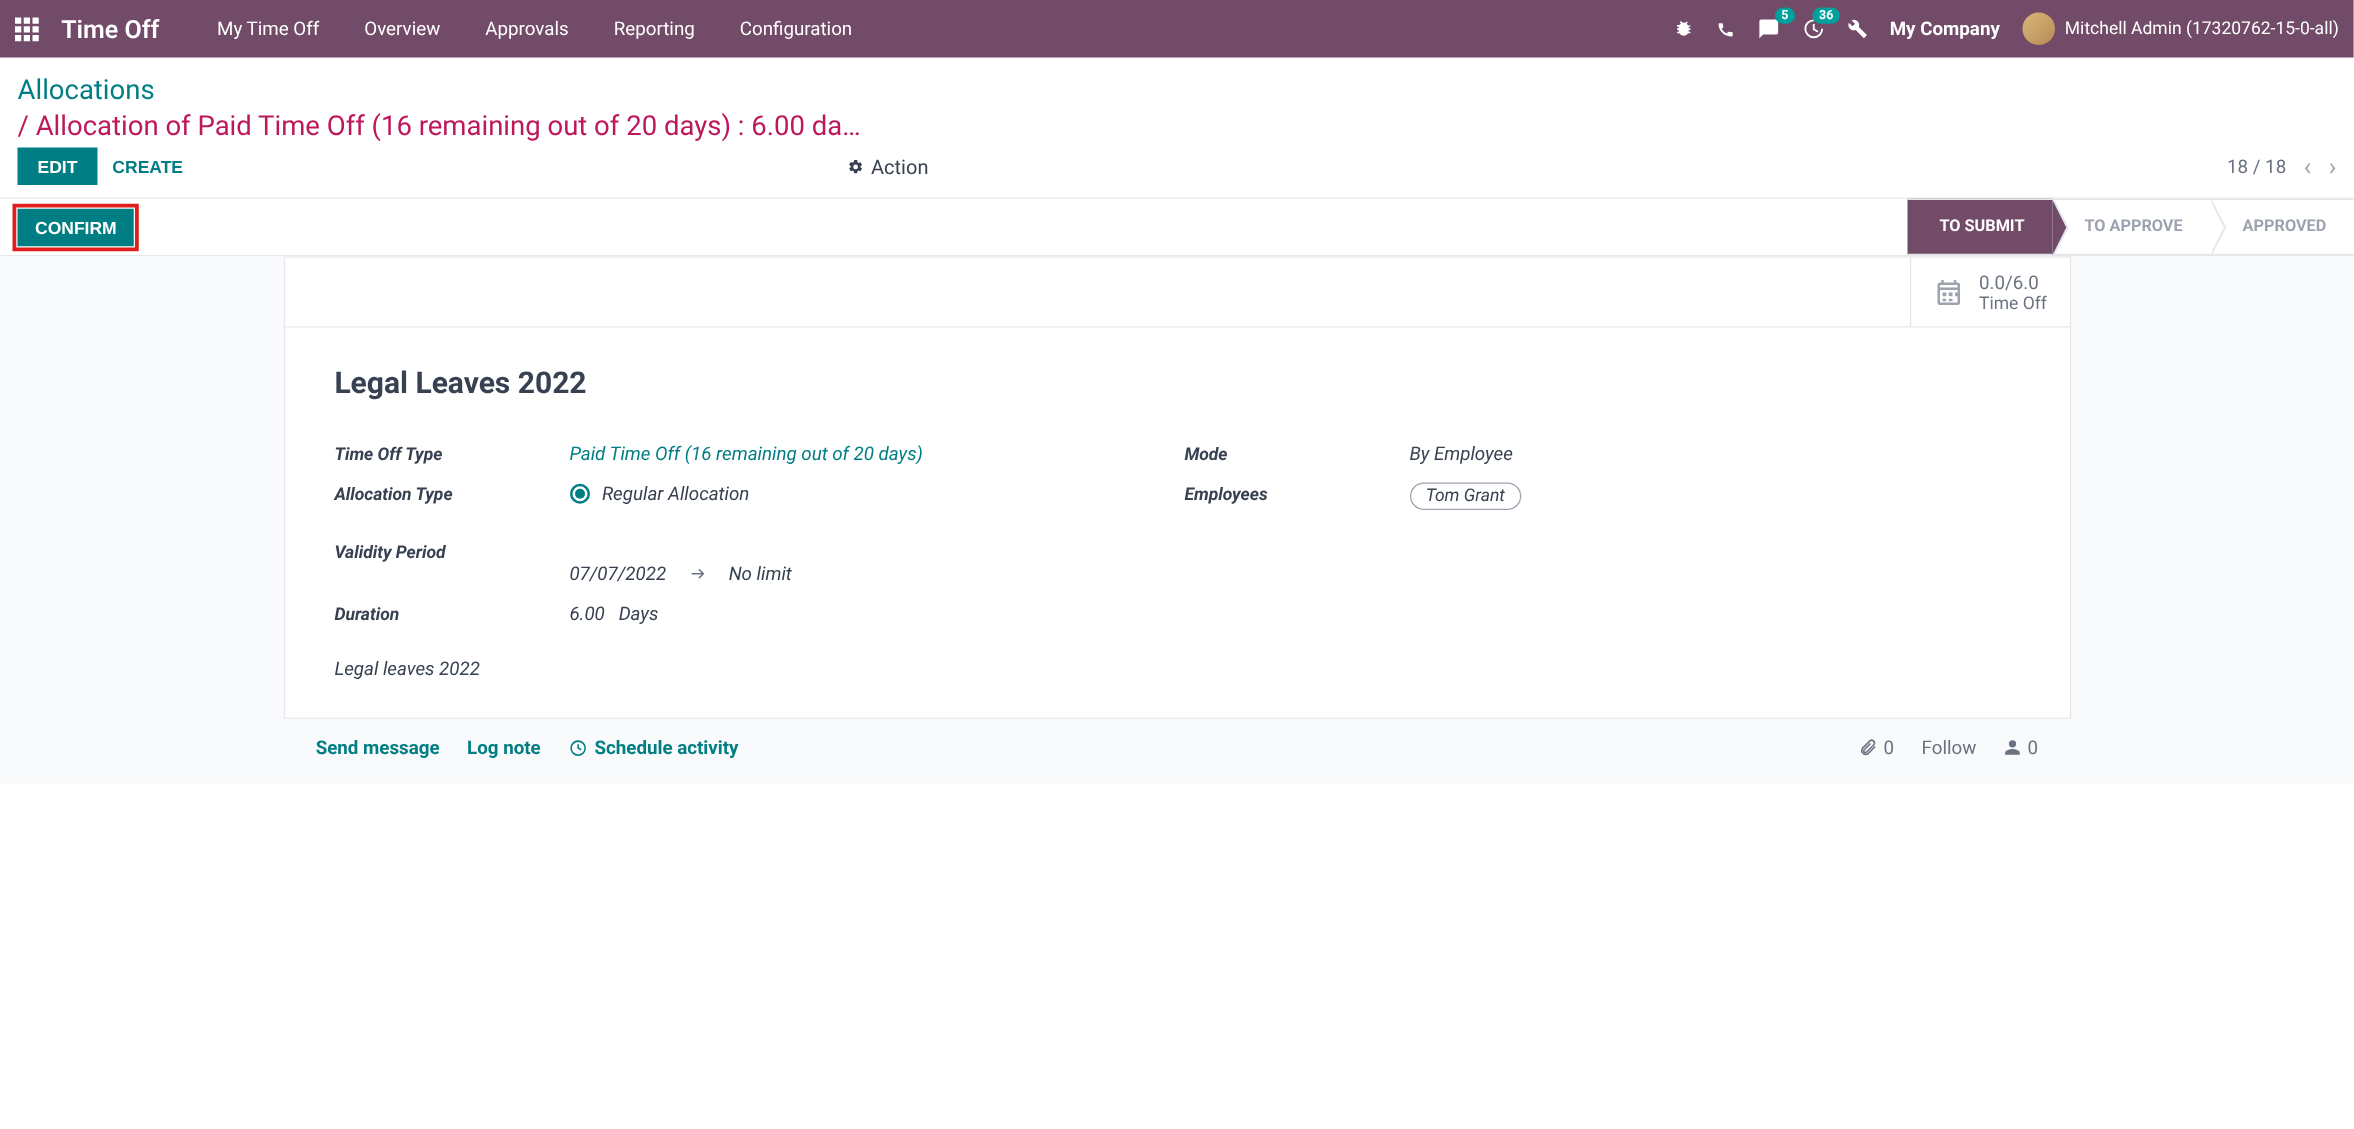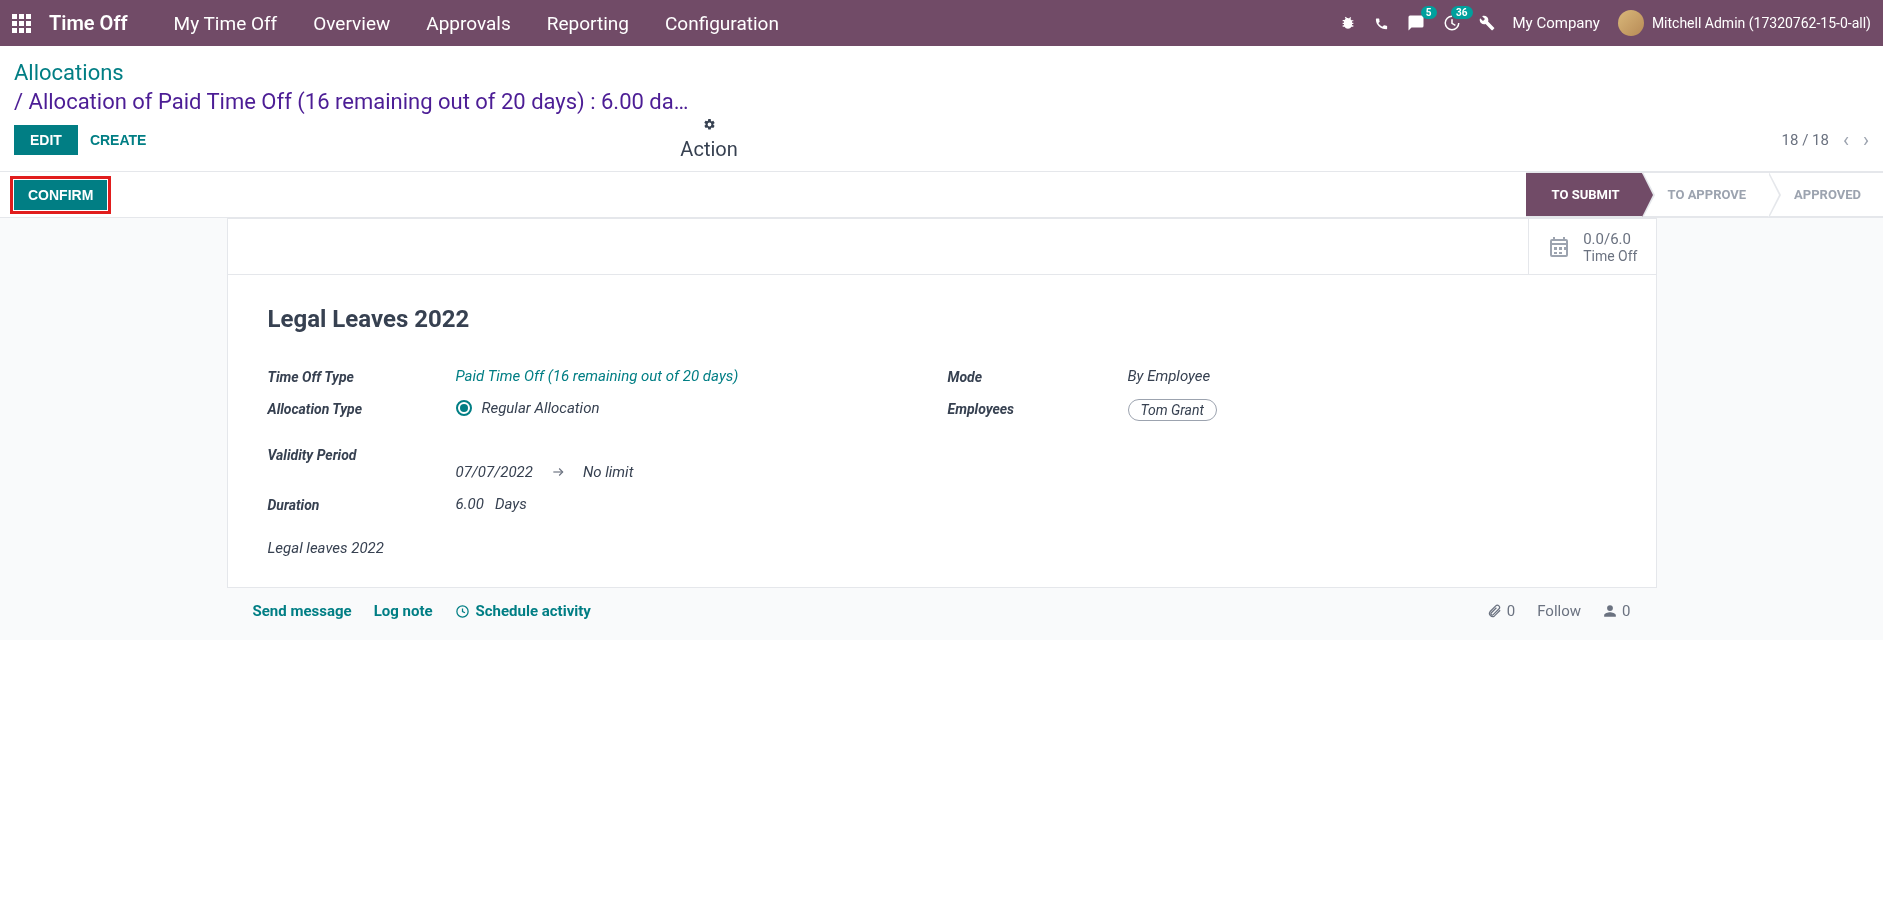--- a/index.html
+++ b/index.html
@@ -36,59 +36,59 @@
   margin-right: 28px;
 }
 .topmenu {
   display: flex;
   gap: 0;
 }
 .topmenu a {
   color: #fff;
   text-decoration: none;
   padding: 12px 18px;
-  font-size: 19px;
+  font-size: 15px;
   cursor: pointer;
 }
 .top-right {
   margin-left: auto;
   display: flex;
   align-items: center;
   gap: 18px;
 }
 .top-right .ico { position: relative; cursor: pointer; color: #fff; font-size: 16px; }
 .badge {
   position: absolute;
   top: -8px;
   right: -12px;
   background: #00a09d;
   color: #fff;
   font-size: 10px;
   border-radius: 8px;
   padding: 1px 5px;
   font-weight: 700;
 }
-.company { color: #fff; font-size: 15px; cursor: pointer; }
+.company { color: #fff; font-size: 15px; cursor: pointer; font-weight: bold; }
 .user { display: flex; align-items: center; gap: 8px; color: #fff; font-size: 14px; cursor: pointer; }
 .avatar {
   width: 26px; height: 26px; border-radius: 50%;
   background: linear-gradient(135deg,#d9b87a,#b78a56);
   display: inline-block;
 }
 
 .breadcrumb-row {
   padding: 14px 16px 4px 14px;
 }
 .breadcrumb-root {
   color: #017e84;
   font-size: 22px;
   cursor: pointer;
 }
 .breadcrumb-leaf {
-  color: #4c1d95;
+  color: #be185d;
   font-size: 22px;
   margin-top: 4px;
   white-space: nowrap;
   overflow: hidden;
   text-overflow: ellipsis;
   max-width: 700px;
 }
 
 .control-bar {
   display: flex;
@@ -115,22 +115,21 @@
   cursor: pointer;
 }
 .action-center {
   margin-left: auto;
   margin-right: auto;
   display: flex;
   align-items: center;
   gap: 6px;
   color: #374151;
   cursor: pointer;
-  font-size: 20px;
-  flex-direction: column;
+  font-size: 16px;
 }
 .gear { font-size: 13px; }
 .pager {
   margin-left: auto;
   display: flex;
   align-items: center;
   gap: 14px;
   color: #6b7280;
   font-size: 15px;
 }

